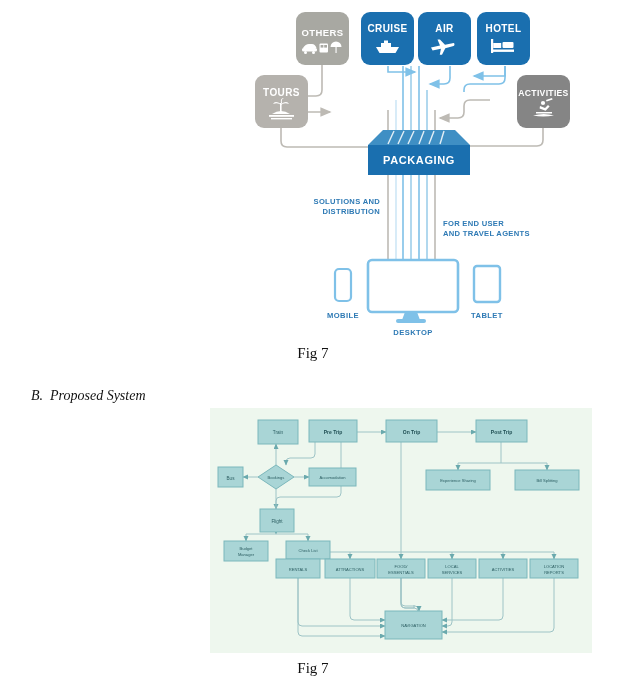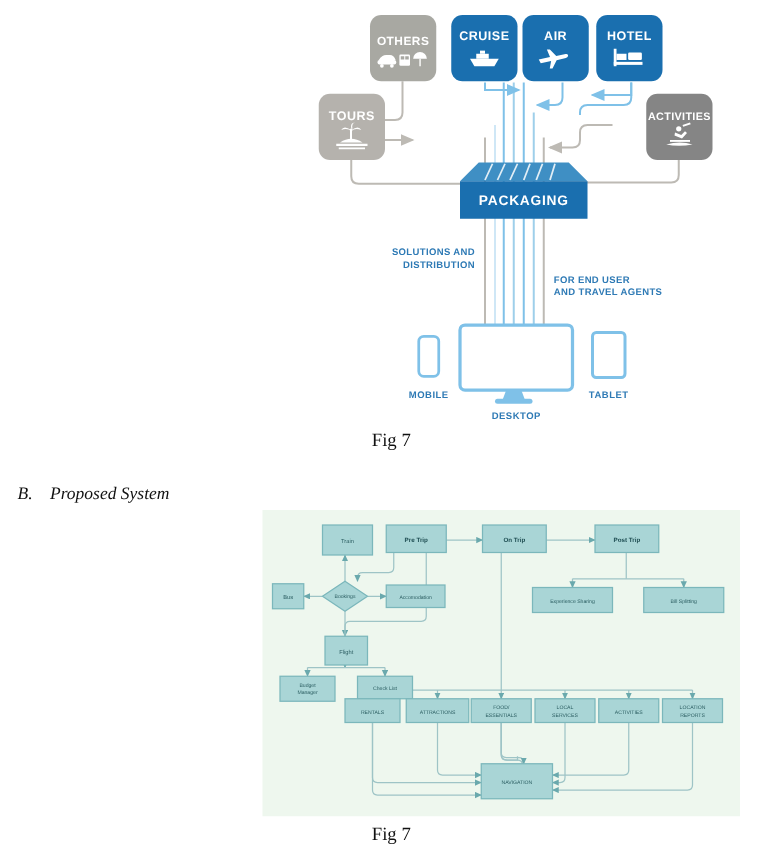--- a/index.html
+++ b/index.html
@@ -9,22 +9,22 @@
   
   #fig2{position:absolute;left:0;top:0;width:506px;height:370px;}
   #fig2 svg{position:absolute;left:0;top:0;}
 
   .cap{position:absolute;width:100%;text-align:center;
        font-family:"Liberation Serif",serif;font-size:15px;color:#111;}
   #fig2cap{top:345px;}
   #fig3cap{top:660px;}
 
   
-  #sec-heading{position:absolute;left:14px;top:388px;
-      font-family:"Liberation Serif",serif;font-style:italic;font-size:14px;color:#111;}
+  #sec-heading{position:absolute;left:24px;top:388px;
+      font-family:"Liberation Serif",serif;font-style:italic;font-size:14px;color:#111;text-align:center;}
   #sec-heading .ltr{display:inline-block;width:26px;}
 
   
   #fig3{position:absolute;left:210px;top:408px;width:382px;height:245px;
         background:#eef7ee;}
   #fig3 svg{position:absolute;left:0;top:0;}
 </style>
 </head>
 <body>
 

